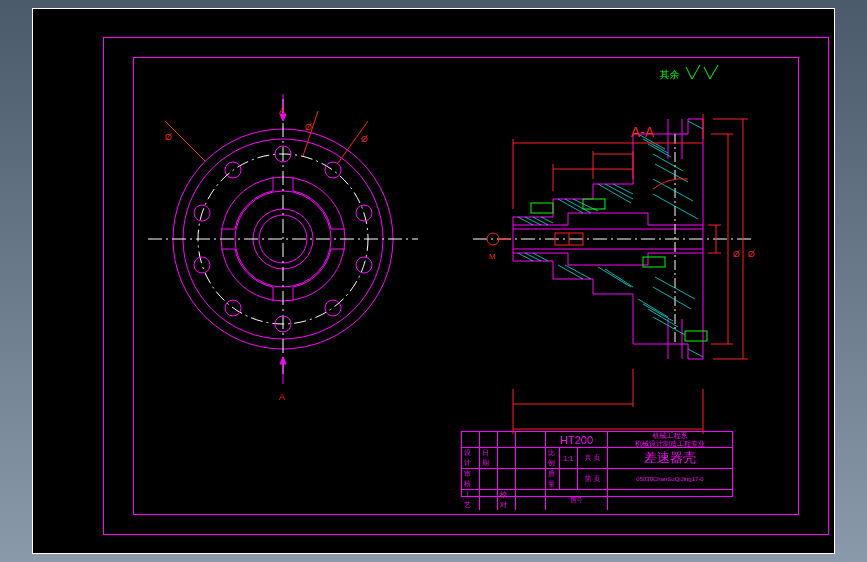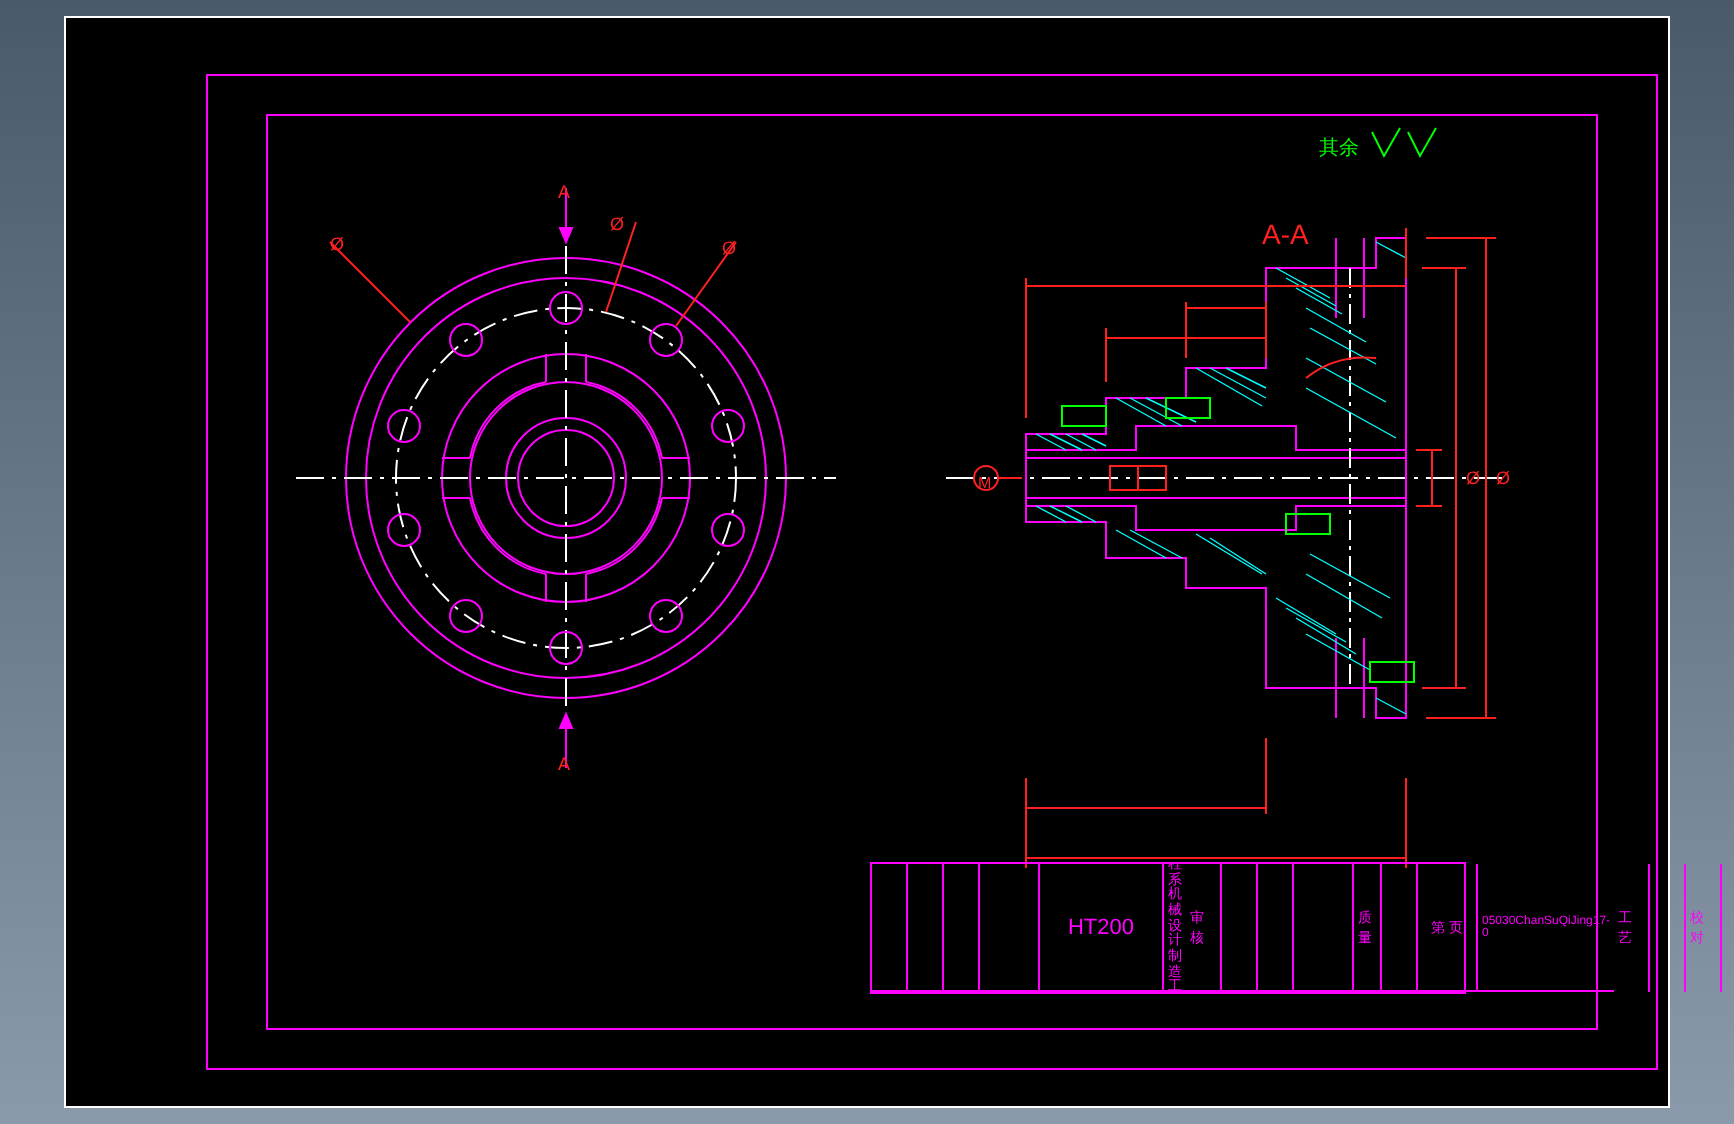--- a/index.html
+++ b/index.html
@@ -23,30 +23,30 @@
     left: 70px; top: 28px;
     width: 726px; height: 498px;
     border: 1px solid #ff00ff;
   }
   .frame-inner {
     position: absolute;
     left: 100px; top: 48px;
     width: 666px; height: 458px;
     border: 1px solid #ff00ff;
   }
-  .anno { position: absolute; font-size: 9px; white-space: nowrap; }
+  .anno { position: absolute; font-size: 9px; white-space: nowrap; margin-top: 15px; }
   .red { color: #ff2020; }
   .green { color: #00ff00; }
 
   .title-block {
     position: absolute;
     right: 101px; bottom: 56px;
-    width: 298px; height: 66px;
+    width: 272px; height: 66px;
     border: 1px solid #ff00ff;
-    display: flex; flex-direction: row;
+    display: flex; flex-direction: column;
     font-size: 7px;
   }
   .tb-row { display: flex; flex: 1; }
   .tb-cell { border-right: 1px solid #ff00ff; border-bottom: 1px solid #ff00ff;
              display:flex; align-items:center; justify-content:center;
              color:#ff00ff; padding:0 2px; overflow:hidden; }
   .tb-cell:last-child { border-right: none; }
   .tb-row:last-child .tb-cell { border-bottom: none; }
   .tb-big { font-size: 11px; }
   .tb-title { font-size: 13px; color:#ff00ff; }
@@ -237,20 +237,32 @@
       <div class="tb-cell" style="width:30px;"></div>
       <div class="tb-cell" style="width:62px;">
           <span class="tb-big">HT200</span>
         </div>
       <div class="tb-cell" style="flex:1; flex-direction:column; line-height:1.1;">
         <span>机械工程系</span>
         <span>机械设计制造工程专业</span>
       </div>
     </div>
     <div class="tb-row">
+      <div class="tb-cell" style="width:18px;">设计</div>
+      <div class="tb-cell" style="width:18px;">日期</div>
+      <div class="tb-cell" style="width:18px;"></div>
+      <div class="tb-cell" style="width:30px;"></div>
+      <div class="tb-cell" style="width:14px;">比例</div>
+      <div class="tb-cell" style="width:18px;">1:1</div>
+      <div class="tb-cell" style="width:30px;">共 页</div>
+      <div class="tb-cell" style="flex:1;">
+          <span class="tb-title">差速器壳</span>
+        </div>
+    </div>
+    <div class="tb-row">
       <div class="tb-cell" style="width:18px;">审核</div>
       <div class="tb-cell" style="width:18px;"></div>
       <div class="tb-cell" style="width:18px;"></div>
       <div class="tb-cell" style="width:30px;"></div>
       <div class="tb-cell" style="width:14px;">质量</div>
       <div class="tb-cell" style="width:18px;"></div>
       <div class="tb-cell" style="width:30px;">第 页</div>
       <div class="tb-cell" style="flex:1; font-size:6px;">05030ChanSuQiJing17-0</div>
     </div>
     <div class="tb-row">

